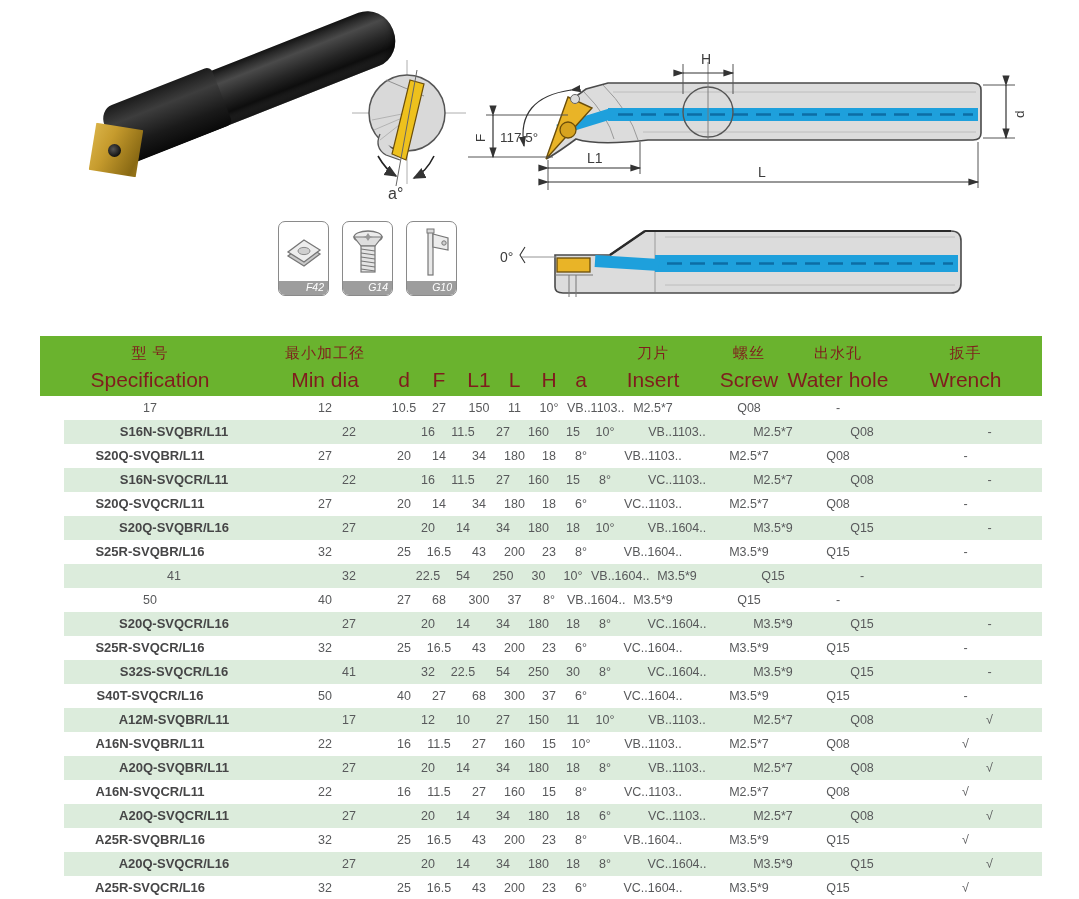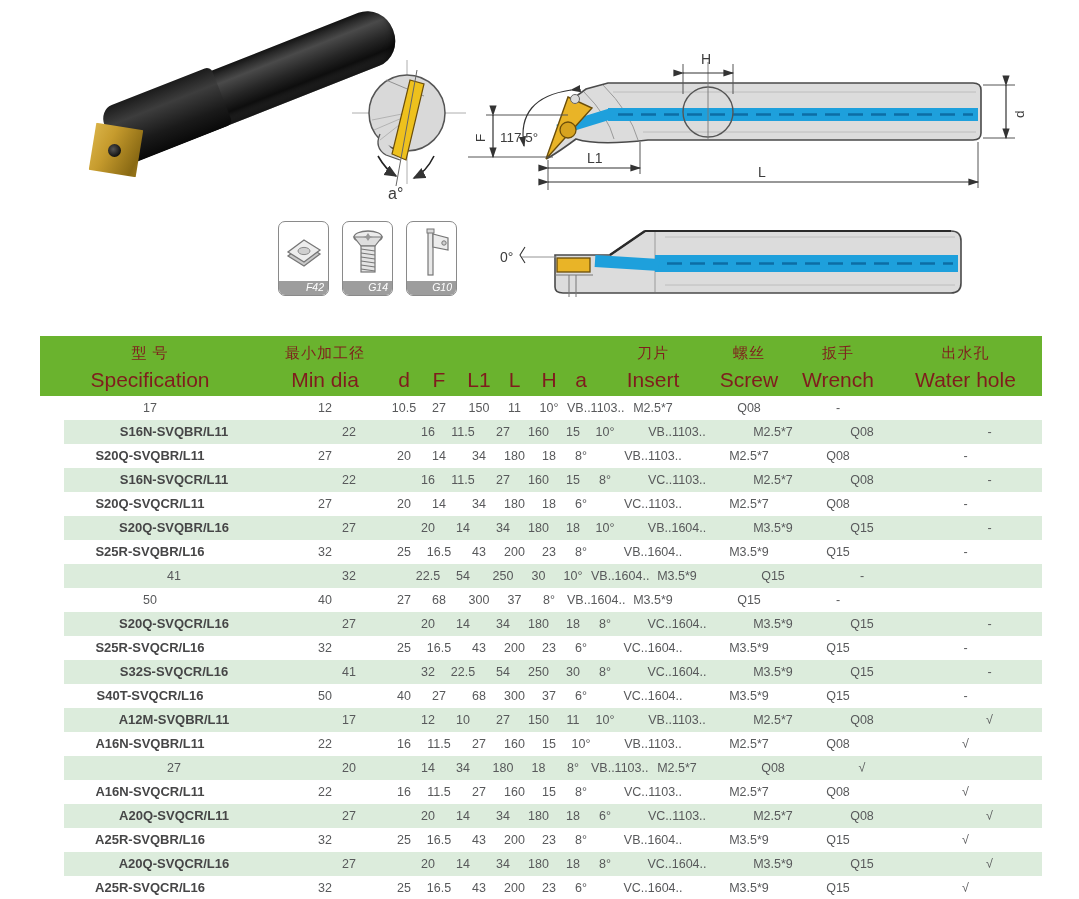--- a/index.html
+++ b/index.html
@@ -226,26 +226,26 @@
       </div>
       <div class="hcell">
         <span class="zh">刀片</span>
         <span class="en">Insert</span>
       </div>
       <div class="hcell">
         <span class="zh">螺丝</span>
         <span class="en">Screw</span>
       </div>
       <div class="hcell">
+        <span class="zh">出水孔</span>
+        <span class="en">Water hole</span>
+      </div>
+      <div class="hcell">
         <span class="zh">扳手</span>
         <span class="en">Wrench</span>
-      </div>
-      <div class="hcell">
-        <span class="zh">出水孔</span>
-        <span class="en">Water hole</span>
       </div>
     </div>
     <div>
         <div class="row grid">
     <div>17</div>
     <div>12</div>
     <div>10.5</div>
     <div>27</div>
     <div>150</div>
     <div>11</div>
@@ -443,20 +443,21 @@
     <div>27</div>
     <div>160</div>
     <div>15</div>
     <div>10°</div>
     <div>VB..1103..</div>
     <div>M2.5*7</div>
     <div>Q08</div>
     <div>√</div>
   </div>
         <div class="row grid alt">
+    <div class="spec">A20Q-SVQBR/L11</div>
     <div>27</div>
     <div>20</div>
     <div>14</div>
     <div>34</div>
     <div>180</div>
     <div>18</div>
     <div>8°</div>
     <div>VB..1103..</div>
     <div>M2.5*7</div>
     <div>Q08</div>

